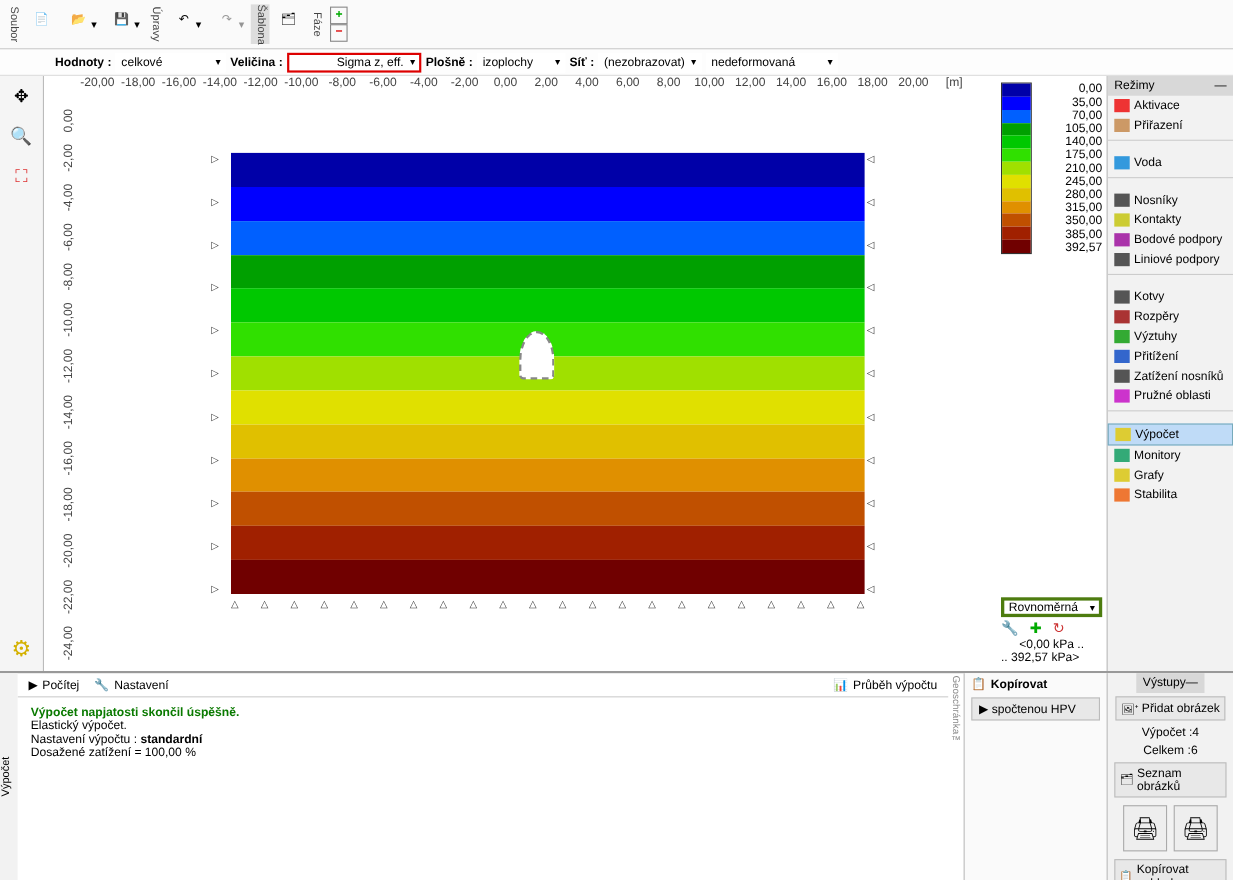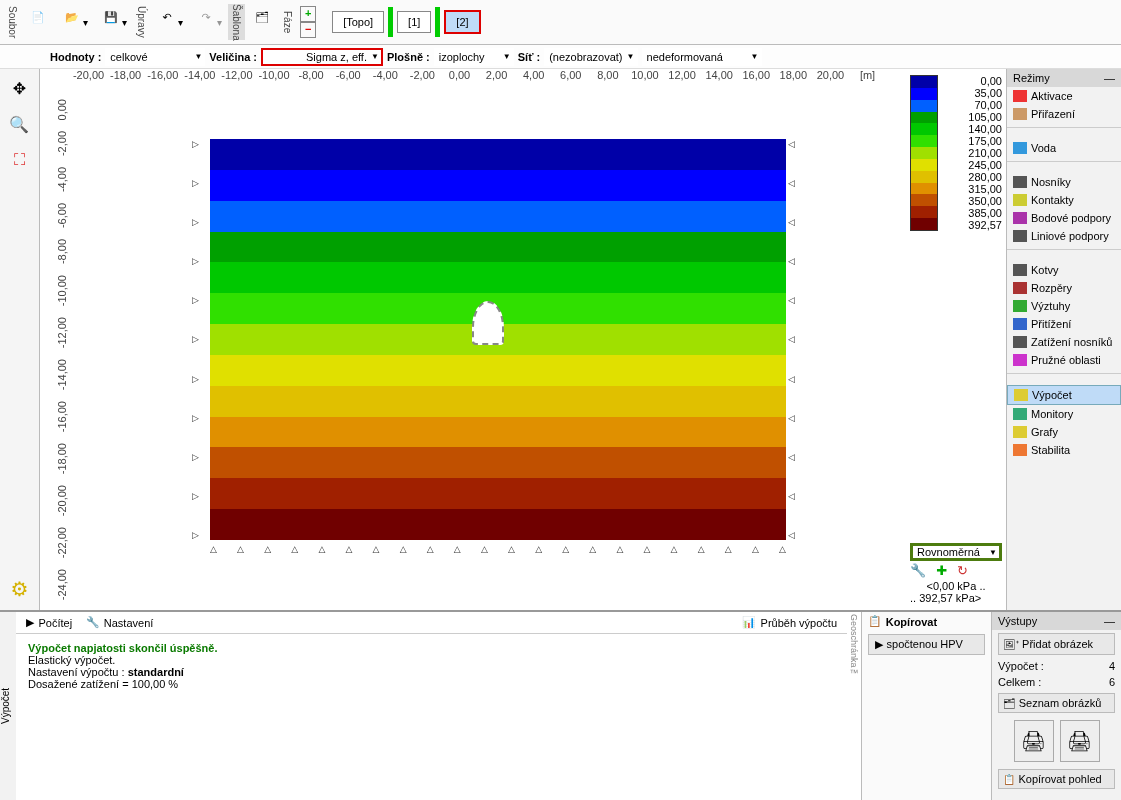--- a/index.html
+++ b/index.html
@@ -74,21 +74,21 @@
 .bm-toolbar { height: 22px; display: flex; align-items: center; gap: 14px; padding: 0 10px; border-bottom: 1px solid #ccc; }
 .bm-toolbar .btn { display:flex; align-items:center; gap:4px; cursor:pointer; }
 .bm-toolbar .right { margin-left: auto; }
 .bm-body { flex: 1; padding: 8px 12px; font-size: 11px; }
 .bm-body .ok { color: #0a7a00; font-weight: bold; }
 
 .bottom-copy { width: 130px; border-left: 1px solid #bbb; background: #fafafa; display:flex; flex-direction:column; }
 .bc-header{ padding:3px 6px; display:flex; align-items:center; gap:4px; font-weight:bold;}
 .bc-btn { margin:3px 6px; padding:3px 6px; background:#e8e8e8; border:1px solid #bbb; text-align:left; cursor:pointer; }
 
-.bottom-out { width: 130px; border-left: 1px solid #bbb; background: #f2f2f2; display:flex; flex-direction:column; padding-bottom:4px;}
+.bottom-out { width: 115px; border-left: 1px solid #bbb; background: #f2f2f2; display:flex; flex-direction:column; padding-bottom:4px;align-items:center;}
 .bo-row { display:flex; justify-content:space-between; padding:2px 6px; }
 .bo-btn { margin:3px 6px; padding:3px 4px; background:#e8e8e8; border:1px solid #bbb; cursor:pointer; display:flex; align-items:center; gap:3px; font-size:10px;}
 .bo-prints { display:flex; gap:6px; justify-content:center; padding:4px 0;}
 .bo-prints .p { width:40px; height:42px; border:1px solid #aaa; background:#eee; display:flex; align-items:center; justify-content:center; font-size:20px; cursor:pointer;}
 
 .geos { writing-mode: vertical-rl; font-size:9px; color:#888; padding:2px; }
 </style>
 </head>
 <body>
 
@@ -103,27 +103,20 @@
   <button class="tb-btn"><span class="tb-icon">↶</span>▾</button>
   <button class="tb-btn" style="opacity:.4"><span class="tb-icon">↷</span>▾</button>
   <span class="tb-vert" style="background:#ddd">Šablona</span>
   <button class="tb-btn">
       <span class="tb-icon">🗂</span>
     </button>
   <span class="tb-vert">Fáze</span>
   <div class="plus-minus">
     <div class="pm plus">+</div>
     <div class="pm minus">−</div>
-  </div>
-  <div class="phase-tabs">
-    <div class="phase-tab">[Topo]</div>
-    <div class="green-bar"></div>
-    <div class="phase-tab">[1]</div>
-    <div class="green-bar"></div>
-    <div class="phase-tab active">[2]</div>
   </div>
 </div>
 
 <div class="control-bar">
   <label class="bold">Hodnoty :</label>
   <div class="dropdown" style="min-width:100px">
       <span>celkové</span>
     </div>
   <label class="bold">Veličina :</label>
   <div class="dropdown highlighted">

